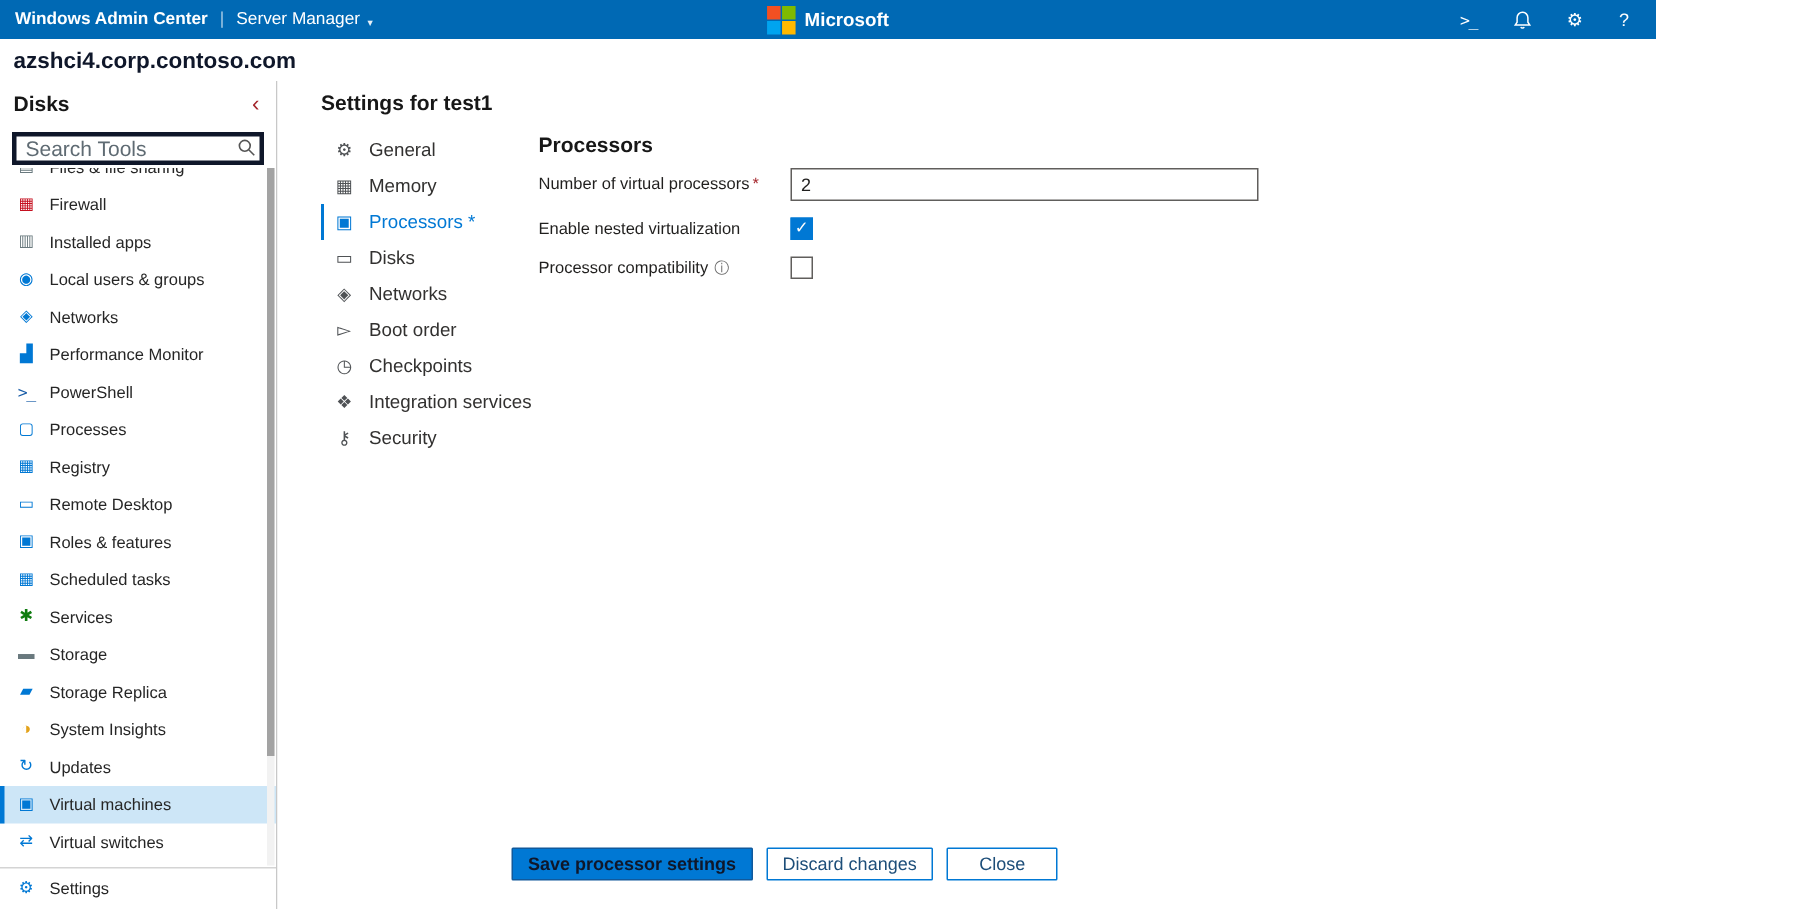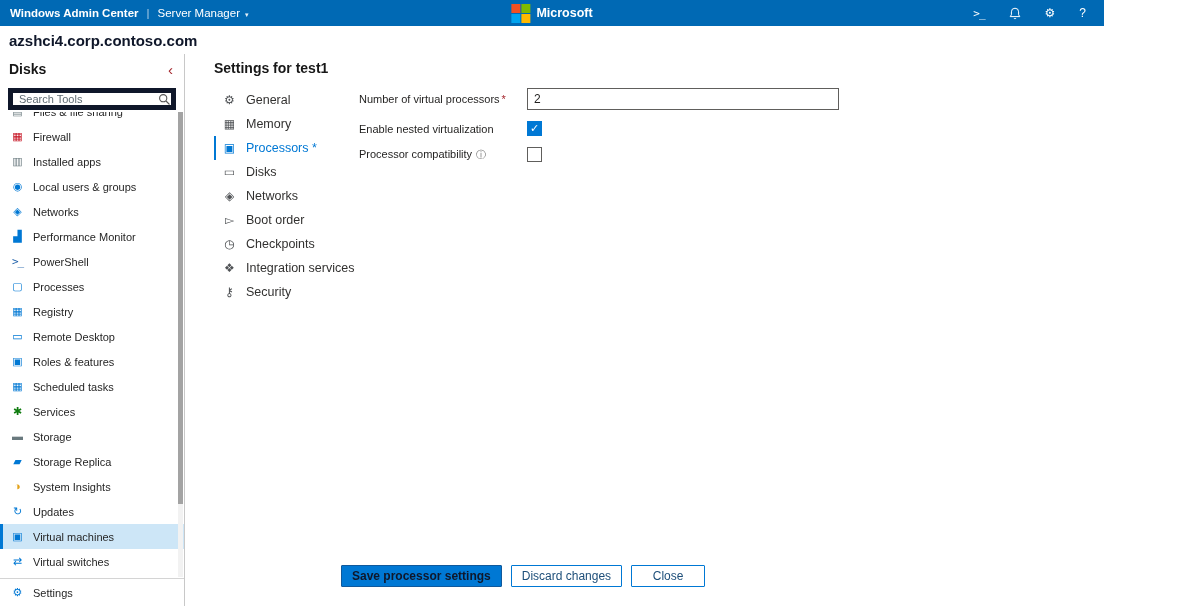--- a/index.html
+++ b/index.html
@@ -28,21 +28,21 @@
 
   
   .layout { display:flex; height:552px; }
 
   
   .tools { width:185px; border-right:1px solid #c8c8c8; position:relative; flex-shrink:0; background:#fff; }
   .tools-header { height:30px; display:flex; align-items:center; justify-content:space-between; padding:0 11px 0 9px; }
   .tools-title { font-size:14px; font-weight:bold; color:#171717; }
   .collapse { color:#a4262c; font-size:15px; cursor:pointer; line-height:1; }
   .search-row { margin:4px 8px 0 8px; position:relative; }
-  .search-input { width:100%; height:22px; border:5px solid #0f172a; font-size:11px; padding:0 22px 0 6px; color:#333; font-family:inherit; }
+  .search-input { width:100%; height:22px; border:3px solid #0f172a; font-size:14px; padding:0 22px 0 6px; color:#333; font-family:inherit; }
   .search-input::placeholder { color:#5f6b73; }
   .search-icon { position:absolute; right:5px; top:4px; }
   .tools-list { position:absolute; top:58px; left:0; right:0; height:465px; overflow:hidden; }
   .tool-item { height:25px; display:flex; align-items:center; gap:9px; padding-left:11px; font-size:11px; color:#262626; cursor:pointer; }
   .tool-item.partial { margin-top:-13px; }
   .tool-glyph { width:13px; font-size:11px; text-align:center; flex-shrink:0; line-height:1; }
   .tool-item.selected { background:var(--selected-bg,#cde6f7); box-shadow:inset 3px 0 0 var(--accent,#0078d4); }
   .tools-scrollbar { position:absolute; top:58px; right:1px; width:5px; height:465px; background:#f2f2f2; }
   .tools-scroll-thumb { width:5px; height:392px; background:#a3a3a3; cursor:pointer; }
   .tools-footer { position:absolute; bottom:0; left:0; right:0; height:28px; border-top:1px solid #d4d4d4; display:flex; align-items:center; gap:9px; padding-left:11px; font-size:11px; color:#262626; cursor:pointer; background:#fff; }
@@ -255,20 +255,21 @@
             <span class="nav-glyph">❖</span>
             <span>Integration services</span>
           </div>
           <div class="nav-item">
             <span class="nav-glyph">⚷</span>
             <span>Security</span>
           </div>
         </div>
 
         <div class="detail">
+          <div class="detail-heading">Processors</div>
 
           <div class="field-row">
             <span class="field-label">
               <span>Number of virtual processors</span><span class="required">*</span>
             </span>
             <input class="text-input" type="text" value="2" style="">
           </div>
 
           <div class="field-row">
             <span class="field-label">Enable nested virtualization</span>

